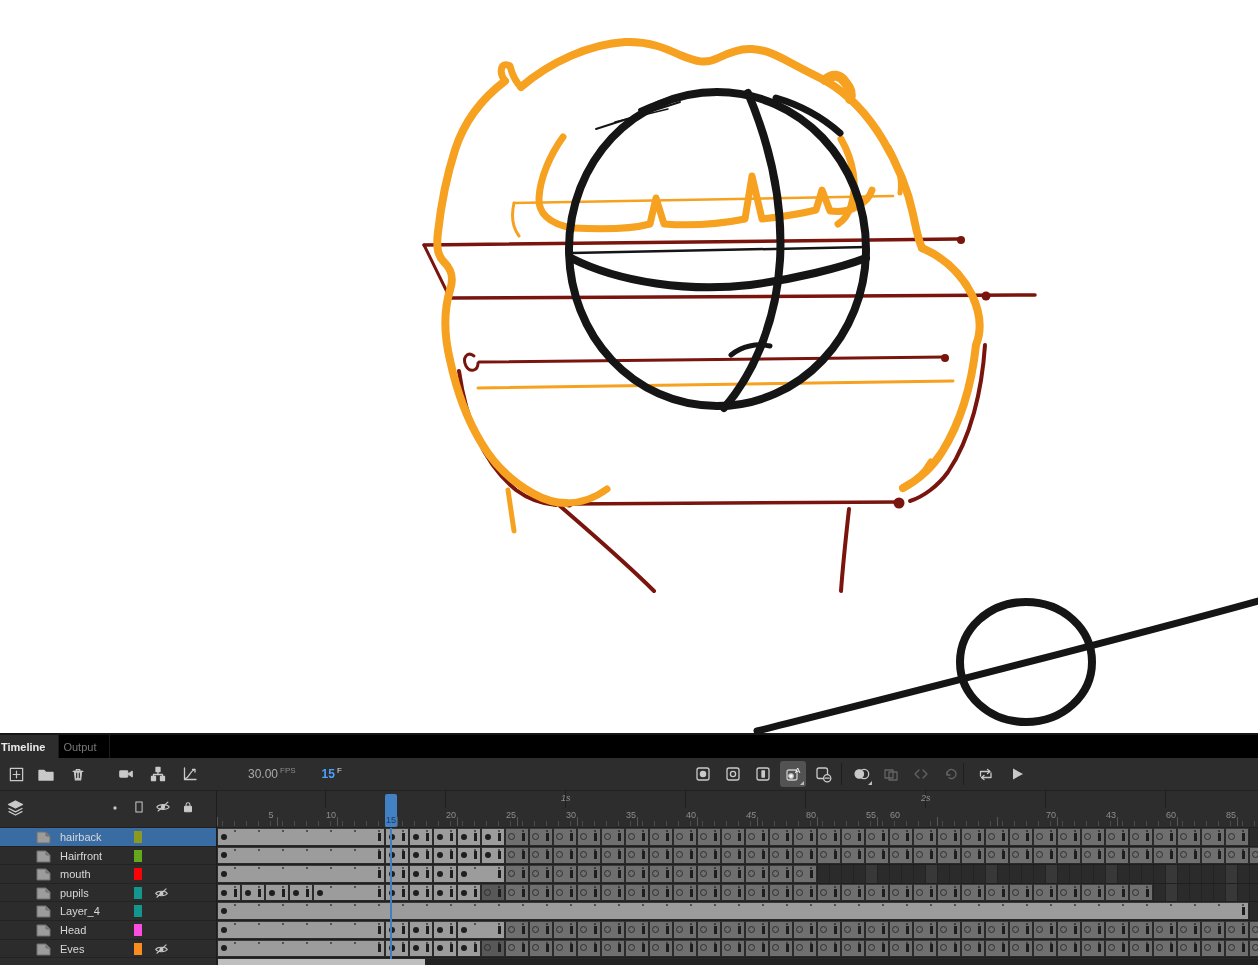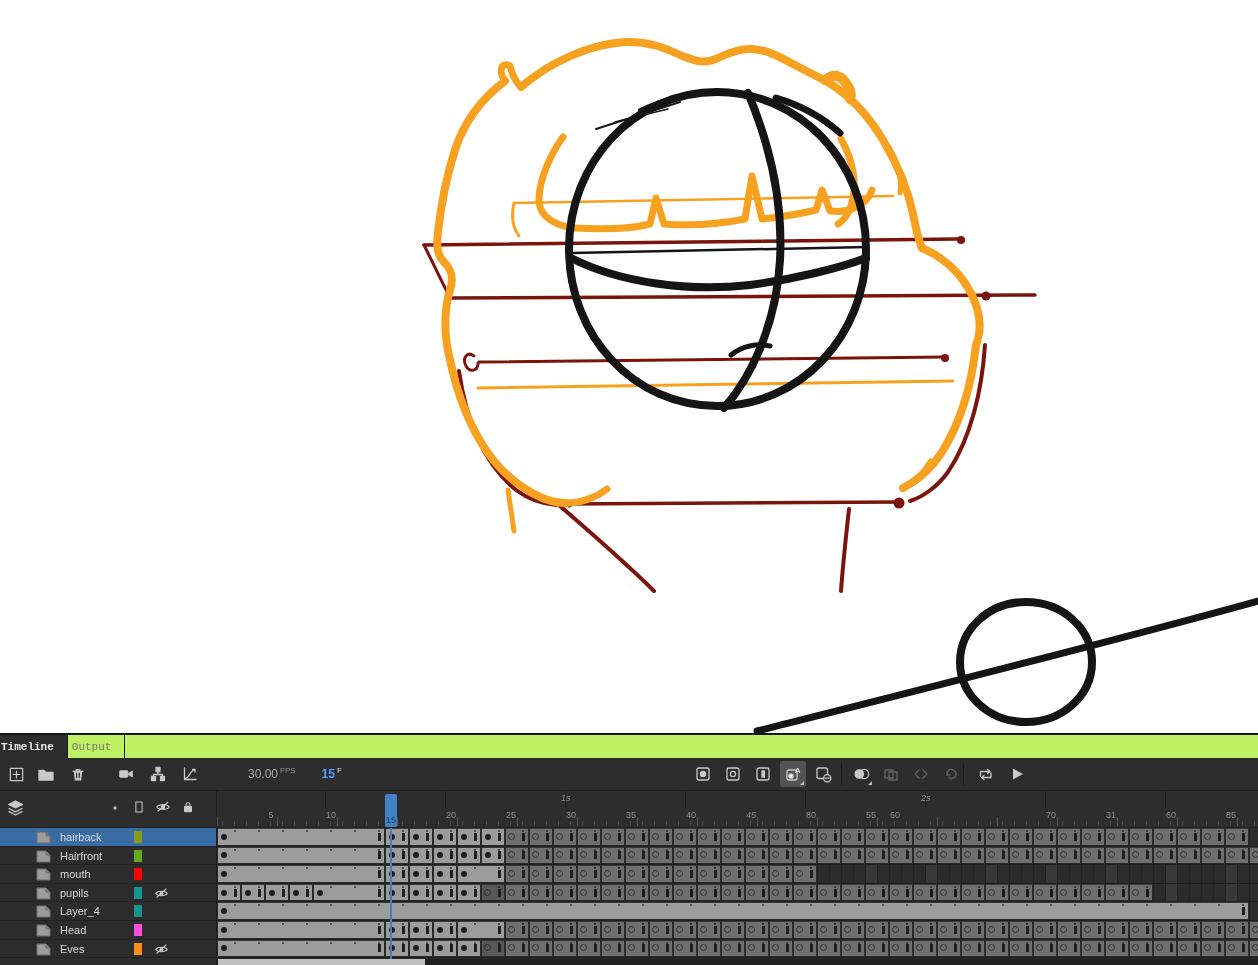--- a/index.html
+++ b/index.html
@@ -2,21 +2,21 @@
 <html><head>
 <meta charset="utf-8">
 <style>
   html,body{margin:0;padding:0;background:#555;}
   #app{position:relative;width:1258px;height:965px;overflow:hidden;background:#fff;
        font-family:"Liberation Sans",sans-serif;-webkit-font-smoothing:antialiased;}
   
   #stage{position:absolute;left:0;top:0;width:1258px;height:733px;background:#fff;}
   
   #tlpanel{position:absolute;left:0;top:733px;width:1258px;height:232px;background:#2d2d2d;color:#cfcfcf;}
-  .tabbar{height:25px;background:#bef264;border-top:2px solid #161616;display:flex;box-sizing:border-box;font-family:Liberation Mono, monospace;}
+  .tabbar{height:25px;background:#000000;border-top:2px solid #161616;display:flex;box-sizing:border-box;}
   .tab{padding:0 13px 0 4px;display:flex;align-items:center;font-size:11px;color:#787878;border-right:1px solid #1c1c1c;}
   .tab.active{background:#2d2d2d;color:#ececec;font-weight:bold;padding-left:1px;}
   .toolbar{position:relative;height:32px;background:#2d2d2d;border-bottom:1px solid #212121;}
   .tbtn{position:absolute;top:3px;width:26px;height:26px;display:flex;align-items:center;justify-content:center;border-radius:3px;}
   .tbtn svg{display:block}
   .tbtn.active{background:#535353;}
   .tbtn.disabled{opacity:.35}
   .corner::after{content:'';position:absolute;right:2px;bottom:2px;border-left:4px solid transparent;border-bottom:4px solid #bdbdbd;}
   .vsep{position:absolute;top:5px;width:1px;height:22px;background:#1e1e1e;}
   .fpsgrp{position:absolute;left:248px;top:0;height:32px;display:flex;align-items:center;font-size:12px;color:#a9a9a9;}
@@ -364,21 +364,21 @@
             <div class="rnum" style="left: 282px;">25</div>
             <div class="rnum" style="left: 342px;">30</div>
             <div class="rnum" style="left: 402px;">35</div>
             <div class="rnum" style="left: 462px;">40</div>
             <div class="rnum" style="left: 522px; font-style: italic;">45</div>
             <div class="rnum" style="left: 582px;">80</div>
             <div class="rnum" style="left: 642px;">55</div>
             <div class="rnum" style="left: 666px;">60</div>
             <div class="rnum" style="left: 762px; margin-top: 40px;">65</div>
             <div class="rnum" style="left: 822px;">70</div>
-            <div class="rnum" style="left: 882px;">31</div>
+            <div class="rnum" style="left: 882px;">43</div>
             <div class="rnum" style="left: 942px;">60</div>
             <div class="rnum" style="left: 1002px;">85</div>
             <div class="playhead" style="left: 168px;">
               <span>15</span>
             </div>
           </div>
         <div id="frame-rows">
             <div class="frow">
               <div class="span light" style="left: 0px; width: 168px;">
                 <span class="mark mk-filled"></span>

